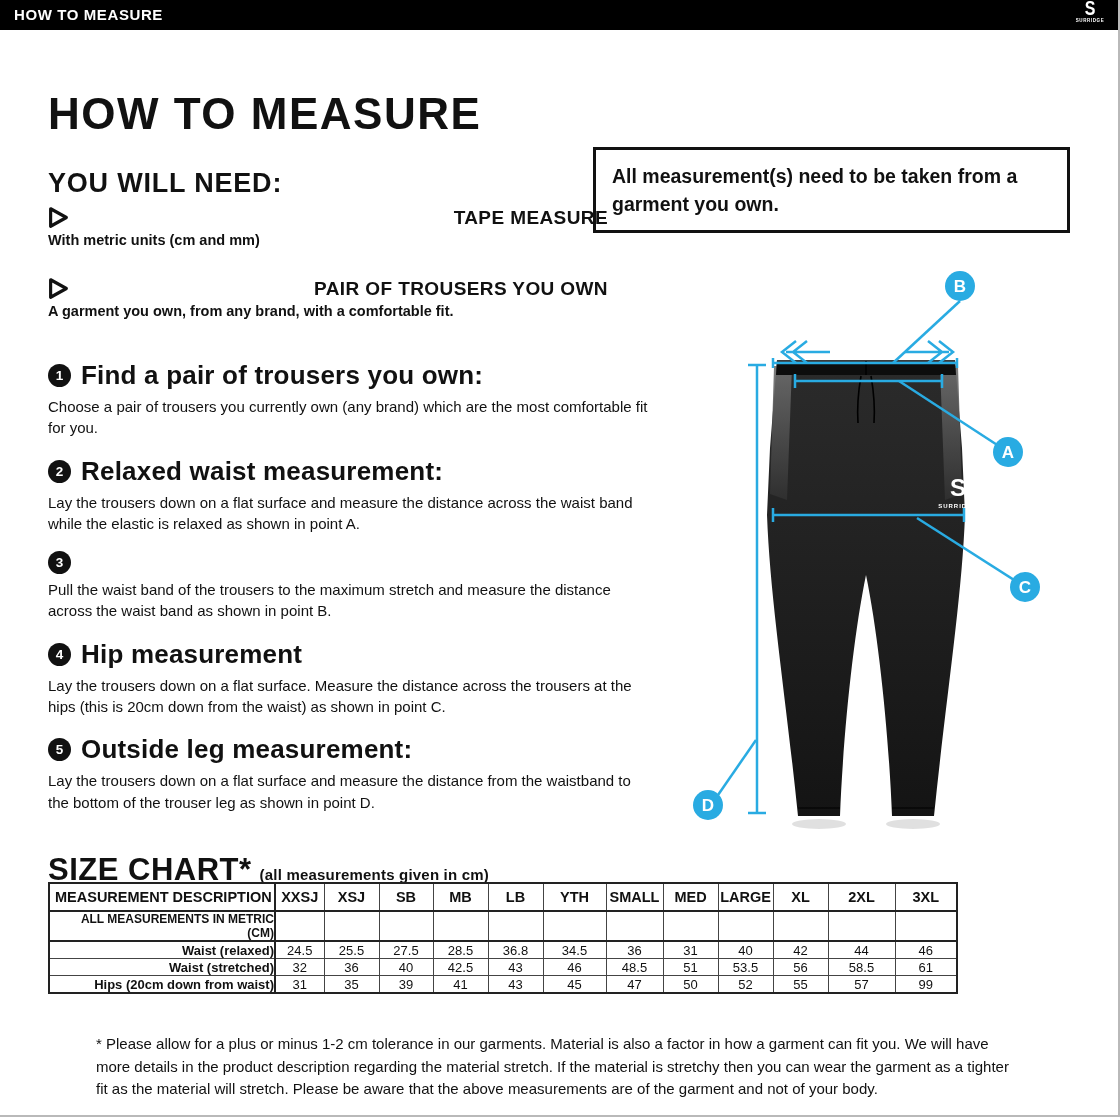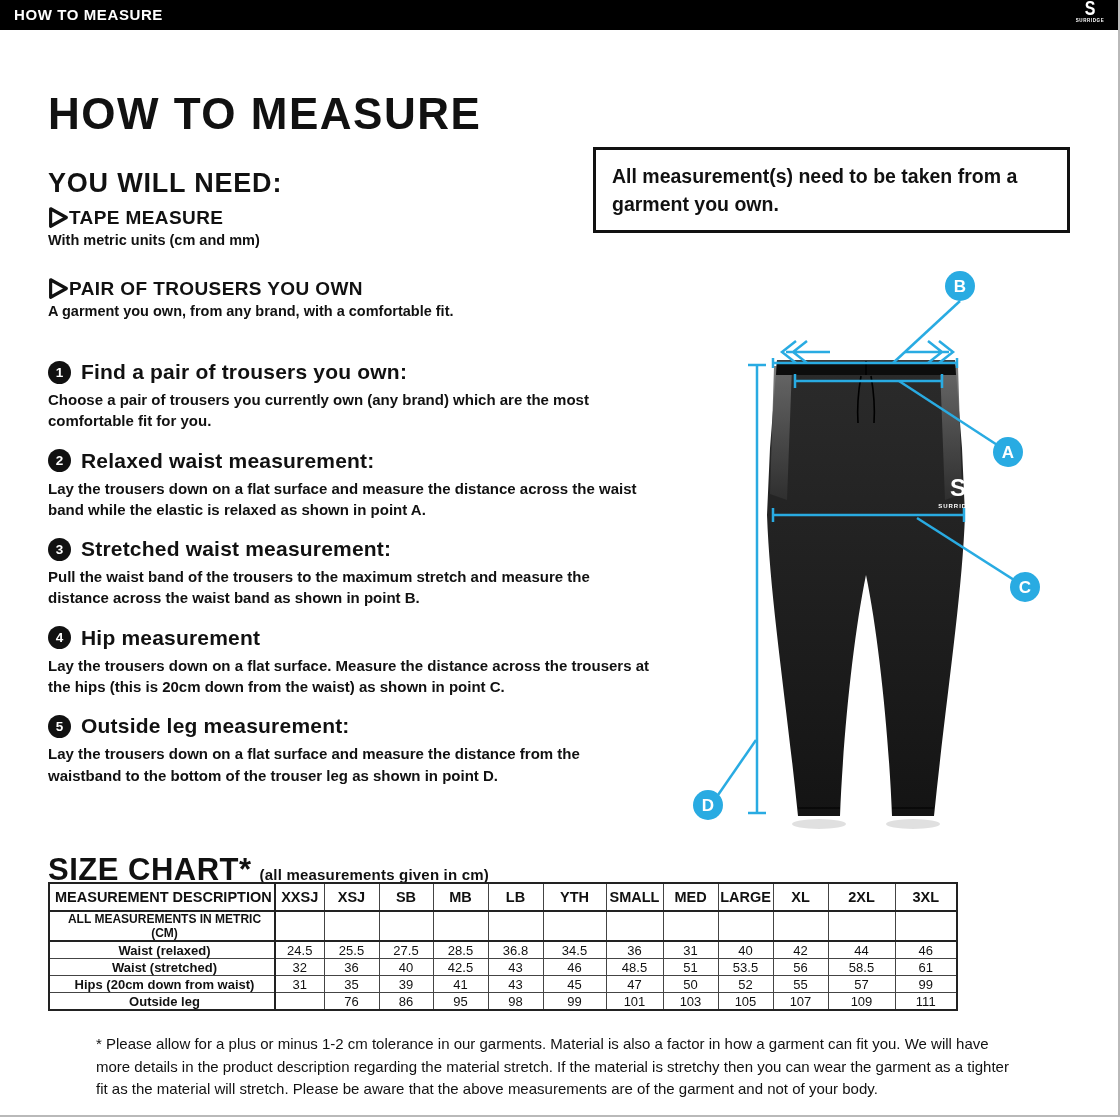--- a/index.html
+++ b/index.html
@@ -13,58 +13,58 @@
   .brand-s{display:block;font-size:16px;font-weight:800;transform:scaleY(1.25);letter-spacing:0;}
   .brand-name{display:block;font-size:4.5px;font-weight:700;letter-spacing:.6px;margin-top:2px;}
 
   
   .page-title{position:absolute;left:48px;top:60px;font-size:44px;font-weight:800;letter-spacing:1.5px;}
   .need-heading{position:absolute;left:48px;top:146px;font-size:27px;font-weight:800;letter-spacing:.8px;}
 
   
   .need-list{position:absolute;left:48px;top:206px;width:560px;}
   .need-item{margin-bottom:29px;}
-  .need-title-row{display:flex;align-items:center;gap:0;}
+  .need-title-row{display:flex;align-items:center;gap:12px;justify-content:space-between;}
   .tri{width:21px;height:23px;flex:0 0 auto;}
   .tri polygon{fill:none;stroke:#111;stroke-width:3.6;stroke-linejoin:round;}
   .need-title{font-size:19px;font-weight:800;letter-spacing:.4px;}
   .need-sub{font-size:14.5px;font-weight:700;margin-top:3px;}
 
   
   .note-box{position:absolute;left:593px;top:147px;width:477px;height:86px;box-sizing:border-box;
             border:3px solid #111;padding:13px 16px;font-size:19.5px;font-weight:700;line-height:1.42;}
 
   
   .steps{position:absolute;left:48px;top:360px;width:604px;}
   .step{margin-bottom:17px;}
   .step-head{display:flex;align-items:center;gap:10px;}
   .step-num{width:23px;height:23px;border-radius:50%;background:#111;color:#fff;flex:0 0 auto;
             display:inline-flex;align-items:center;justify-content:center;font-size:13.5px;font-weight:800;}
-  .step-title{font-size:21px;font-weight:800;letter-spacing:.2px;}
-  .step-body{margin:5px 0 0 0;font-size:15px;font-weight:700;line-height:1.42;}
+  .step-title{font-size:26px;font-weight:800;letter-spacing:.2px;}
+  .step-body{margin:5px 0 0 0;font-size:15px;font-weight:400;line-height:1.42;}
 
   
   .figure{position:absolute;left:690px;top:268px;width:385px;height:570px;}
   .ann{stroke:#29abe2;stroke-width:2.5;fill:none;}
   .ann-circle{fill:#29abe2;stroke:none;}
   .ann-letter{fill:#fff;font-size:17px;font-weight:800;text-anchor:middle;font-family:"Liberation Sans",sans-serif;}
   .garment-logo-s{fill:#fff;font-size:24px;font-weight:800;text-anchor:middle;font-family:"Liberation Sans",sans-serif;}
   .garment-logo-text{fill:#fff;font-size:6px;font-weight:700;letter-spacing:1px;text-anchor:middle;font-family:"Liberation Sans",sans-serif;}
 
   
   .size-heading{position:absolute;left:48px;top:826px;font-size:31px;font-weight:800;letter-spacing:.5px;}
   .size-subheading{font-size:15px;font-weight:700;letter-spacing:.2px;margin-left:8px;text-align:right;}
   table.size-chart{position:absolute;left:48px;top:882px;border-collapse:collapse;table-layout:fixed;
                    border:2px solid #222;}
   .size-chart th,.size-chart td{border:1px solid #444;padding:0;}
   .size-chart th{height:26px;font-size:14.5px;font-weight:800;text-align:center;}
   .size-chart th:first-child{text-align:left;padding-left:5px;border-right:2px solid #222;}
   .size-chart thead th{border-bottom:2px solid #222;}
   .size-chart td{height:16px;font-size:13px;font-weight:400;text-align:center;}
-  .size-chart td.lbl{text-align:center;padding-left:5px;font-weight:700;font-size:13px;border-right:2px solid #222;border-radius:10px;}
+  .size-chart td.lbl{text-align:right;padding-left:5px;font-weight:700;font-size:13px;border-right:2px solid #222;border-radius:10px;}
   .size-chart tr.metric-row td{border-bottom:2px solid #222;}
   .size-chart tr.metric-row td.lbl{font-size:12px;font-weight:800;}
 
   
   .footnote{position:absolute;left:48px;top:1018px;width:920px;font-size:15px;font-weight:400;line-height:1.5;margin-left:48px;}
 
   
   .edge-right{position:absolute;right:0;top:0;width:2px;height:1117px;background:#b9b9b9;}
   .edge-bottom{position:absolute;left:0;bottom:0;width:1120px;height:2px;background:#b9b9b9;}
 </style>
@@ -116,21 +116,20 @@
     <div class="step">
       <div class="step-head">
         <span class="step-num">2</span>
         <span class="step-title">Relaxed waist measurement:</span>
       </div>
       <p class="step-body">Lay the trousers down on a flat surface and measure the distance across the waist band while the elastic is relaxed as shown in point A.</p>
     </div>
     <div class="step">
       <div class="step-head">
         <span class="step-num">3</span>
-        <span class="step-title">Stretched waist measurement:</span>
       </div>
       <p class="step-body">Pull the waist band of the trousers to the maximum stretch and measure the distance across the waist band as shown in point B.</p>
     </div>
     <div class="step">
       <div class="step-head">
         <span class="step-num">4</span>
         <span class="step-title">Hip measurement</span>
       </div>
       <p class="step-body">Lay the trousers down on a flat surface. Measure the distance across the trousers at the hips (this is 20cm down from the waist)  as shown in point C.</p>
     </div>
@@ -298,34 +297,19 @@
         <td>41</td>
         <td>43</td>
         <td>45</td>
         <td>47</td>
         <td>50</td>
         <td>52</td>
         <td>55</td>
         <td>57</td>
         <td>99</td>
       </tr>
-      <tr>
-        <td class="lbl">Outside leg</td>
-        <td></td>
-        <td>76</td>
-        <td>86</td>
-        <td>95</td>
-        <td>98</td>
-        <td>99</td>
-        <td>101</td>
-        <td>103</td>
-        <td>105</td>
-        <td>107</td>
-        <td>109</td>
-        <td>111</td>
-      </tr>
     </tbody>
   </table>
 
 <p class="footnote">* Please allow for a plus or minus 1-2 cm tolerance in our garments. Material is also a factor in how a garment can fit you. We will have more details in the product description regarding the material stretch.  If the material is stretchy then you can wear the garment as a tighter fit as the material will stretch.  Please be aware that the above measurements are of the garment and not of your body.</p>
 
 <div class="edge-right"></div>
 <div class="edge-bottom"></div>
 
 </body></html>

